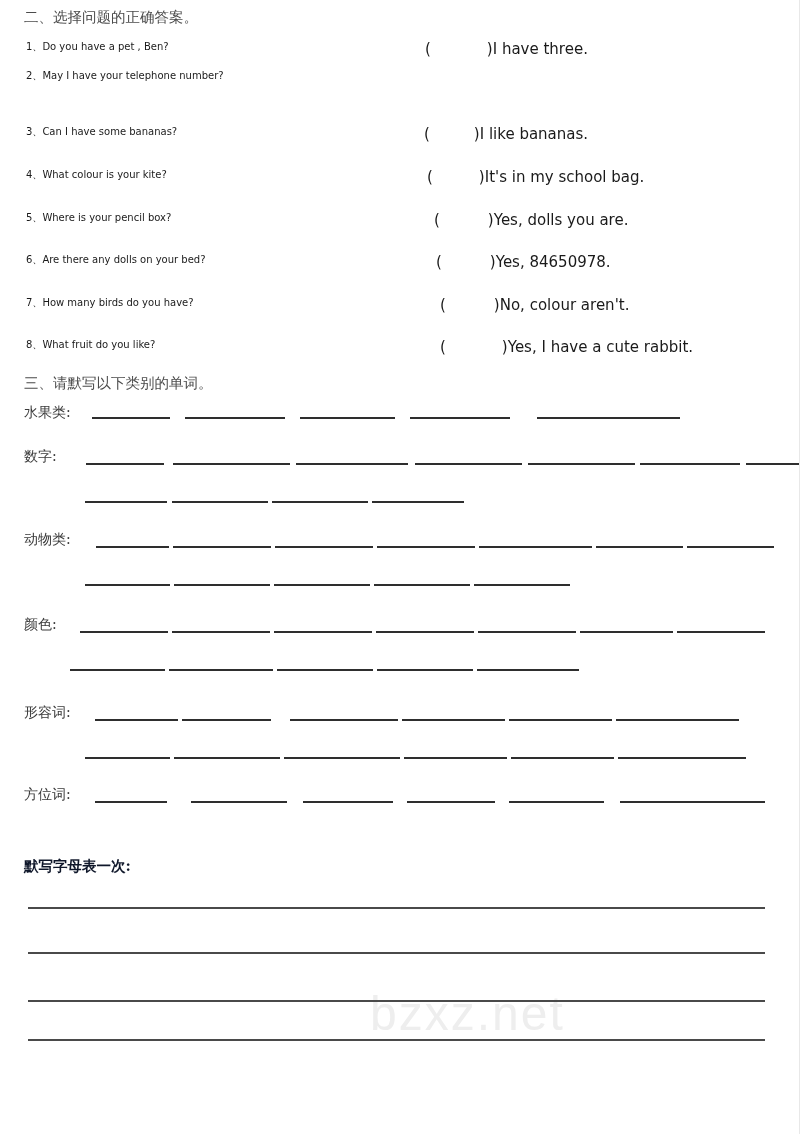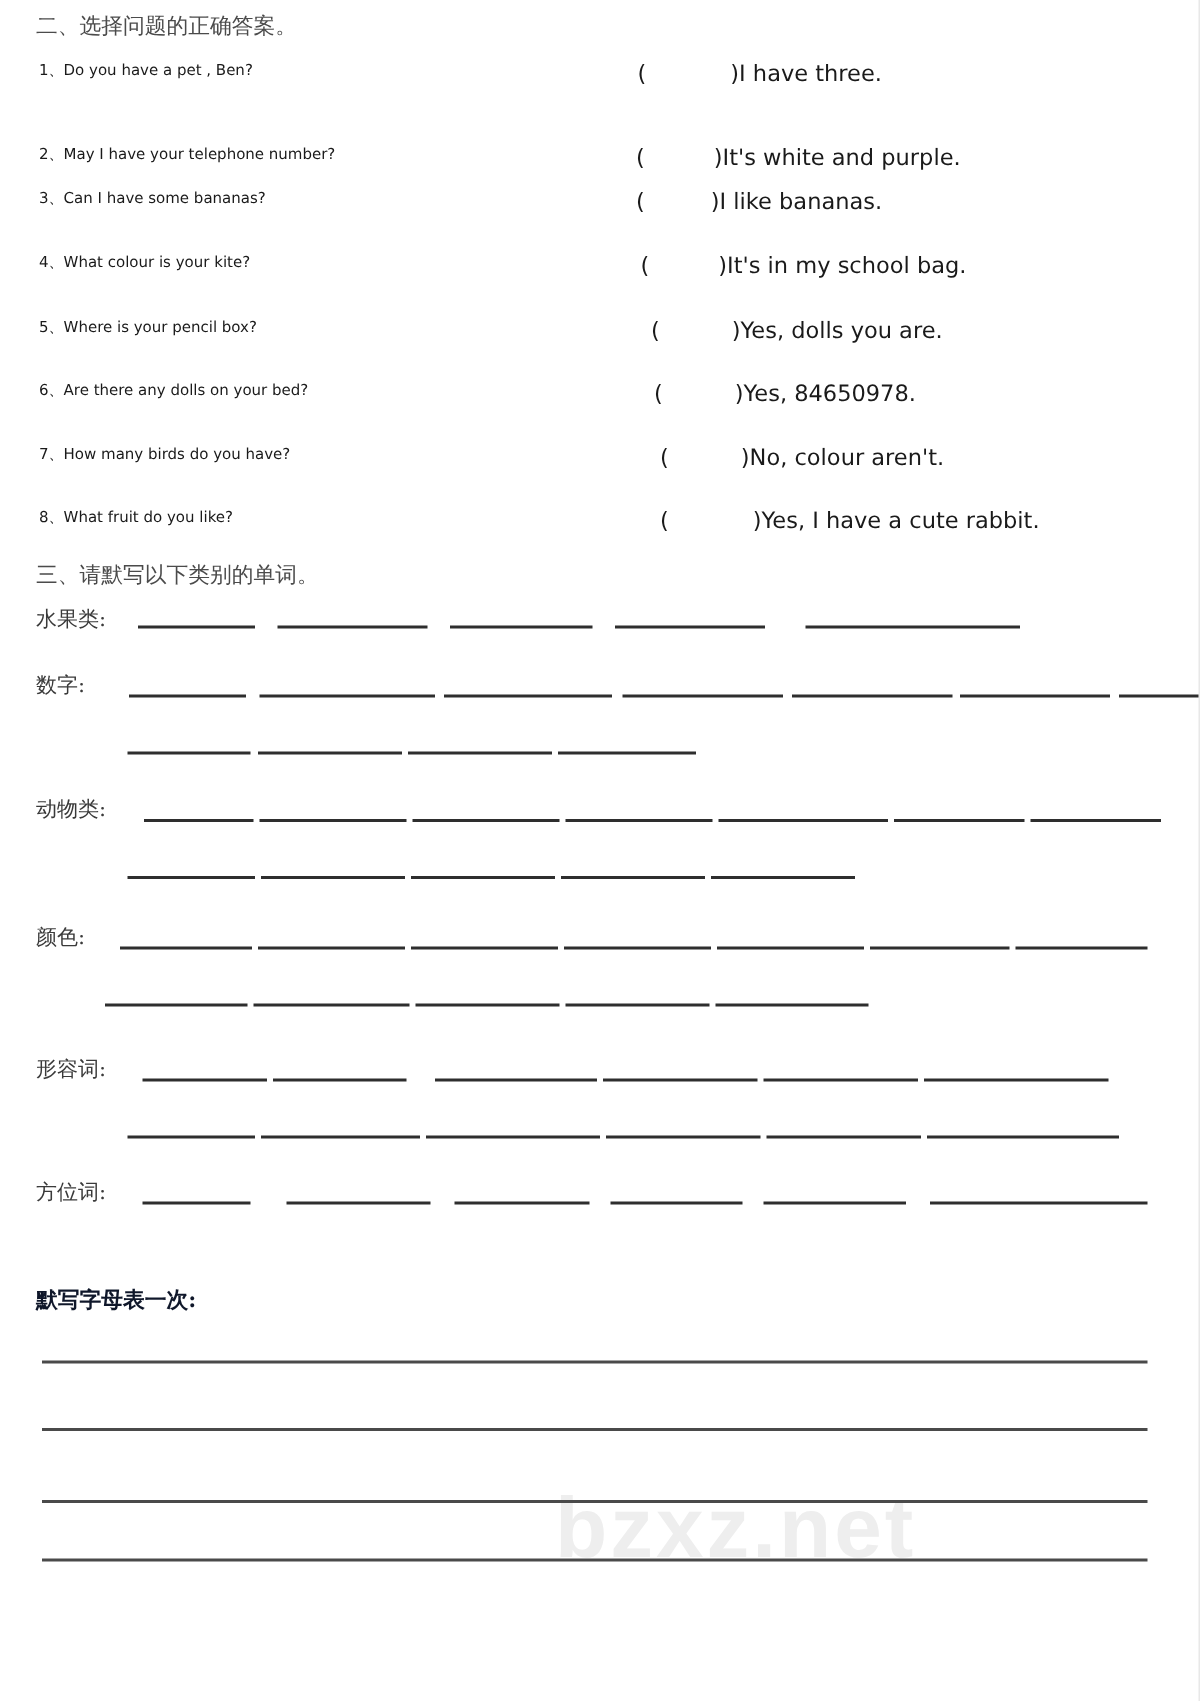--- a/index.html
+++ b/index.html
@@ -17,22 +17,22 @@
     background: #ffffff;
     overflow: hidden;
     border-right: 1px solid #e8e8e8;
     box-sizing: border-box;
   }
   
   #watermark {
     position: absolute;
     left: 370px;
     top: 986px;
-    font-size: 57px;
-    font-weight: bold;
+    font-size: 48px;
+    font-weight: normal;
     letter-spacing: 2px;
     color: #eeeeee;
     user-select: none;
     white-space: nowrap;
     z-index: 0;
   }
   .layer { position: relative; z-index: 2; }
 
   
   .section-heading {
@@ -114,23 +114,22 @@
   <div id="watermark">bzxz.net</div>
 
   <div class="layer">
     <div class="section-heading" id="heading-2">二、选择问题的正确答案。</div>
 
     <div id="questions-container">
         <div class="q-row" style="top: 40px;">
           <div class="q-text"><span>1、</span>Do you have a pet , Ben?</div>
           <div class="q-answer" style="left: 425px; text-align: right;"><span class="paren-open">(</span><span class="paren-gap" style="width: 56px;"></span><span class="paren-close">) </span><span>I have three.</span></div>
         </div>
-        <div class="q-row" style="top: 96px;">
+        <div class="q-row" style="top: 69px;">
           <div class="q-text"><span>2、</span>May I have your telephone number?</div>
-          <div class="q-answer" style="left: 424px;"><span class="paren-open">(</span><span class="paren-gap" style="width: 46px;"></span><span class="paren-close">) </span><span>It's white and purple.</span></div>
         </div>
         <div class="q-row" style="top: 125px;">
           <div class="q-text"><span>3、</span>Can I have some bananas?</div>
           <div class="q-answer" style="left: 424px;"><span class="paren-open">(</span><span class="paren-gap" style="width: 44px;"></span><span class="paren-close">) </span><span>I like bananas.</span></div>
         </div>
         <div class="q-row" style="top: 168px;">
           <div class="q-text"><span>4、</span>What colour is your kite?</div>
           <div class="q-answer" style="left: 427px;"><span class="paren-open">(</span><span class="paren-gap" style="width: 46px;"></span><span class="paren-close">) </span><span>It's in my school bag.</span></div>
         </div>
         <div class="q-row" style="top: 211px;">

